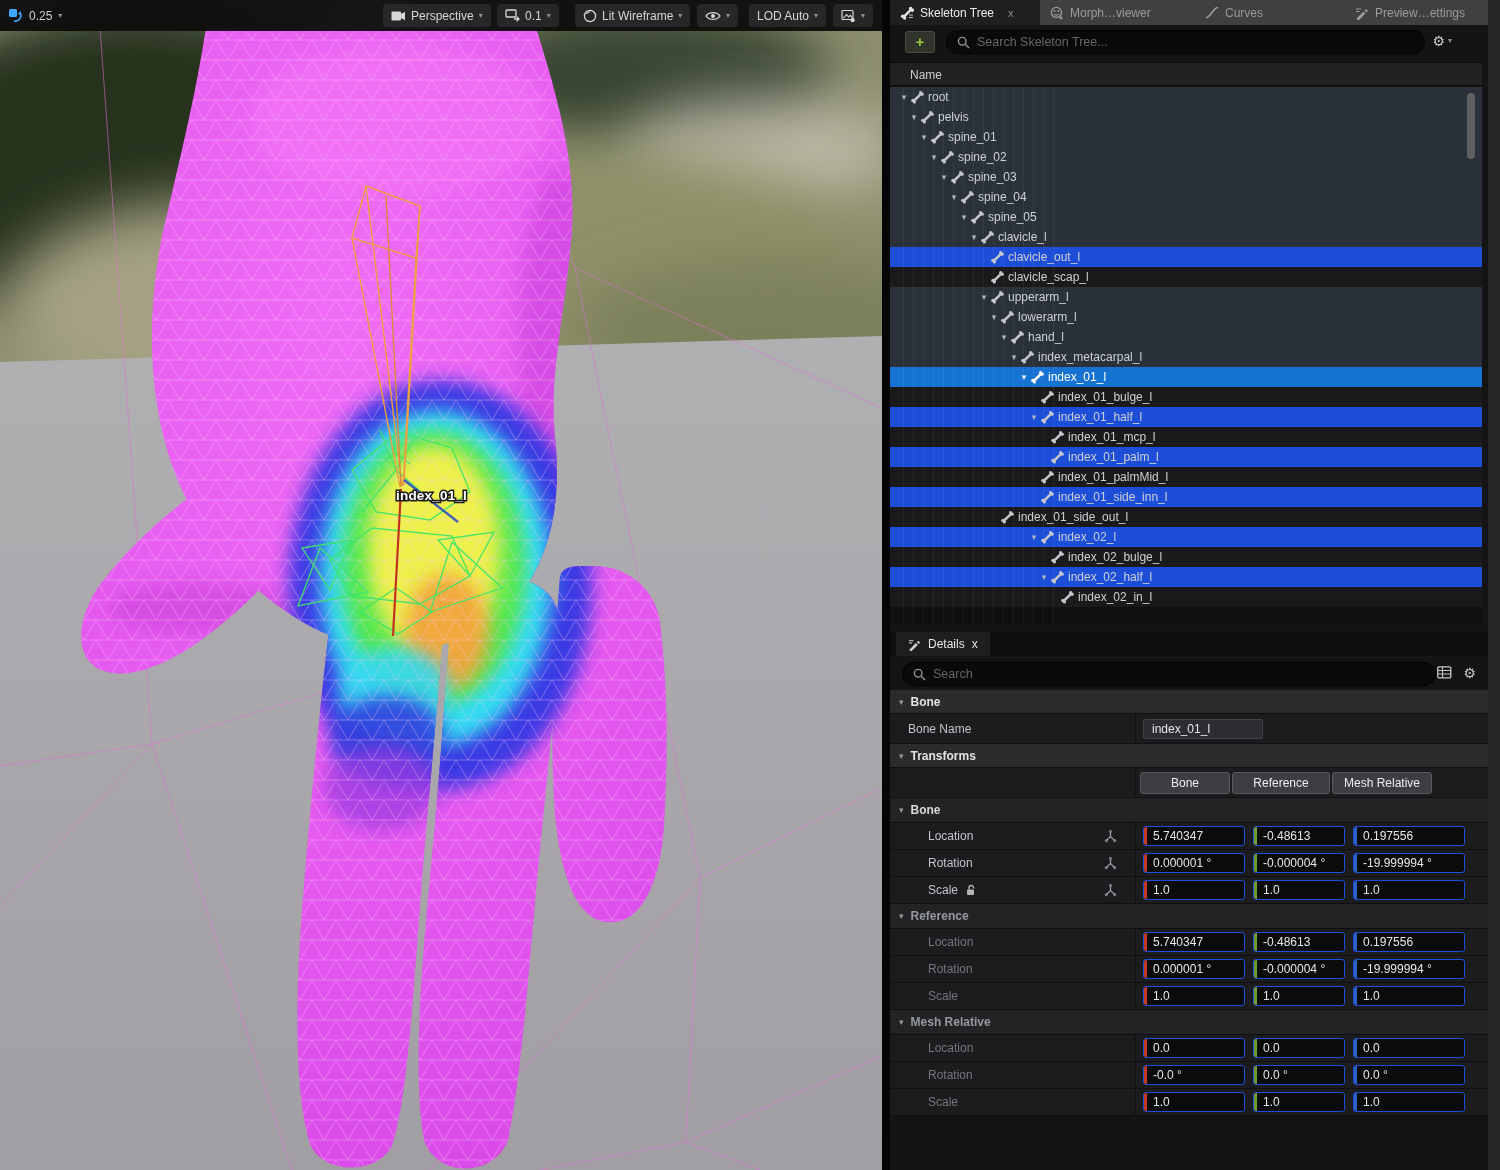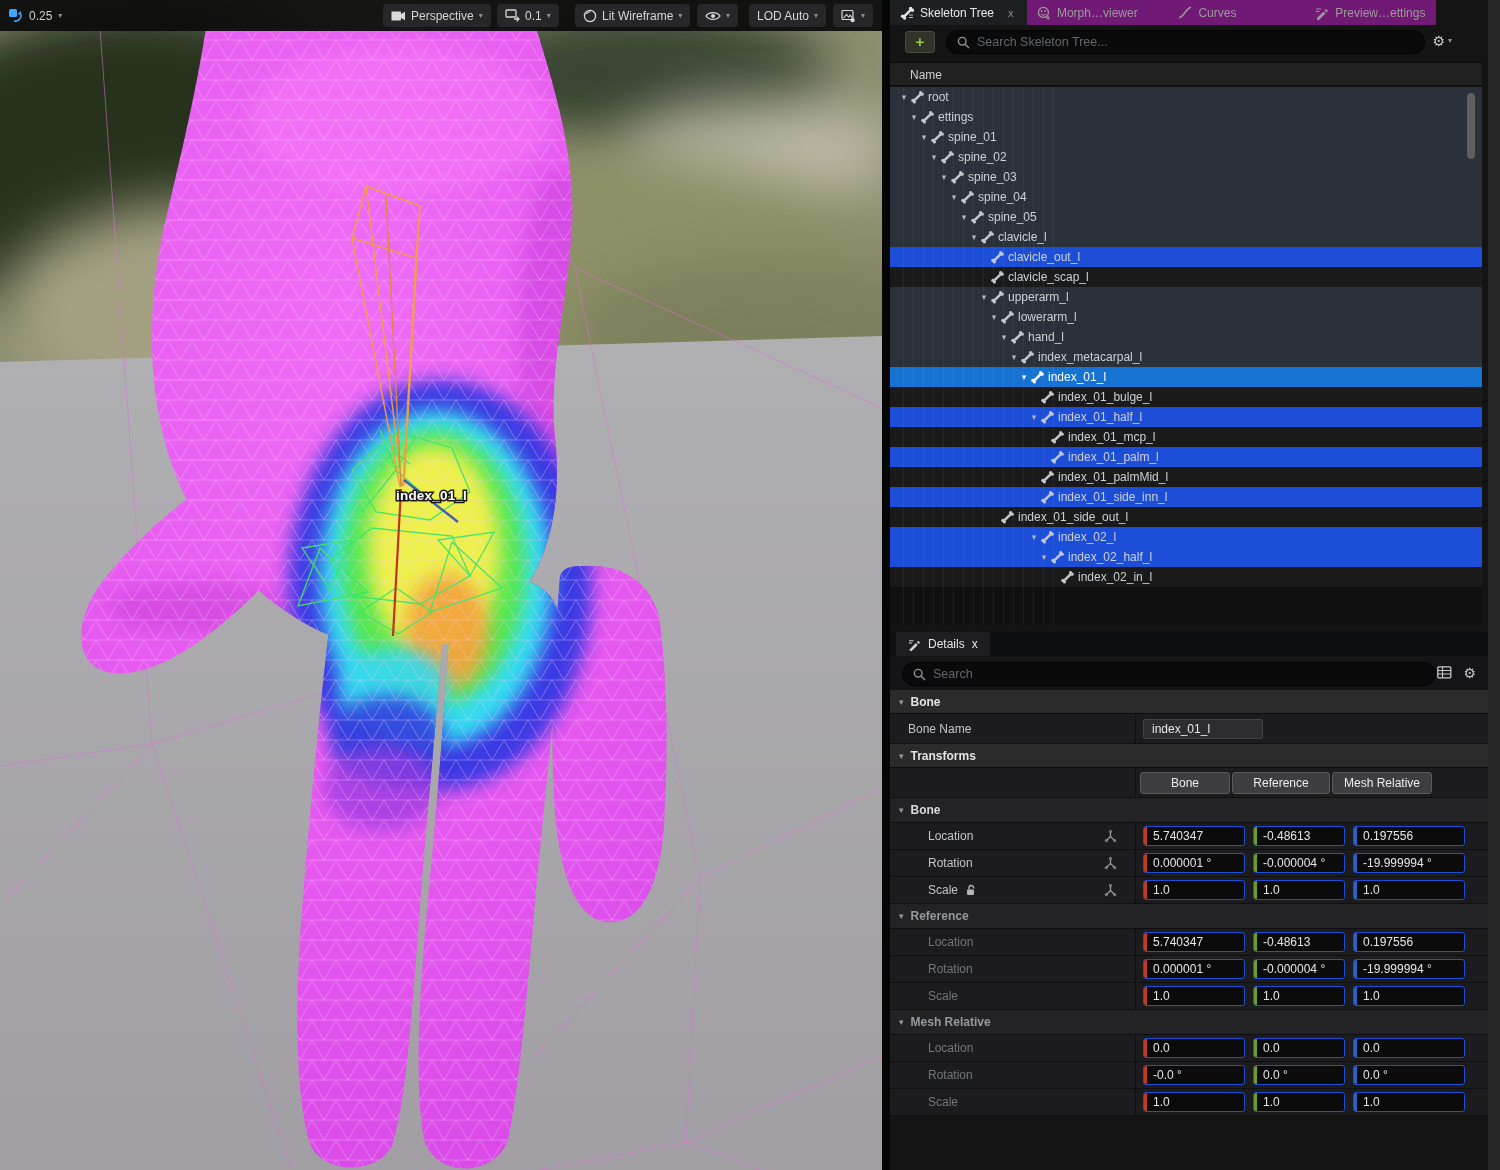--- a/index.html
+++ b/index.html
@@ -9,21 +9,21 @@
   .viewport{position:absolute;top:0;left:0;width:882px;height:1170px;background:#8e8f77;overflow:hidden;}
   .vp-toolbar{position:absolute;top:0;left:0;width:882px;height:31px;background:rgba(13,13,13,.95);z-index:5;}
   .vpt-left{position:absolute;left:8px;top:4px;height:23px;display:flex;align-items:center;gap:6px;color:#cfcfcf;font-size:12px;}
   .vpt-btn{position:absolute;top:4px;height:23px;background:#27272a;border-radius:4px;display:flex;align-items:center;
     gap:5px;padding:0 8px;color:#d6d6d6;font-size:12px;box-sizing:border-box;}
   .chev{font-size:8px;color:#8f8f8f;line-height:1;}
   .vico{display:inline-flex;align-items:center;}
   
   .panel{position:absolute;top:0;left:890px;width:610px;height:1170px;background:#141414;}
   .edge-strip{position:absolute;top:0;left:598px;width:12px;height:1170px;background:#262626;}
-  .tabbar{position:absolute;top:0;left:0;width:546px;height:25px;background:#701a75;display:flex;align-items:stretch;}
+  .tabbar{position:absolute;top:0;left:0;width:598px;height:25px;background:#404040;display:flex;align-items:stretch;}
   .tab{display:flex;align-items:center;gap:6px;padding:0 10px;font-size:12px;color:#9b9b9b;box-sizing:border-box;}
   .tab.active{background:#1d1f21;color:#ececec;}
   .tab .close{color:#8f8f8f;font-size:11px;margin-left:8px;}
   .ptoolbar{position:absolute;top:29px;left:0;width:598px;height:28px;}
   .addbtn{position:absolute;left:15px;top:2px;width:30px;height:22px;background:#30342a;border:1px solid #484c40;border-radius:3px;
     color:#9ccb3b;font-size:15px;font-weight:bold;text-align:center;line-height:20px;box-sizing:border-box;}
   .searchpill{position:absolute;top:1px;height:24px;background:#0a0a0a;border:1px solid #020202;border-radius:12px;
     display:flex;align-items:center;gap:7px;padding:0 10px;color:#62666b;font-size:12.5px;box-sizing:border-box;}
   .gearwrap{position:absolute;display:flex;align-items:center;gap:3px;color:#c8c8c8;}
   .gear{font-size:14px;color:#c8c8c8;}
@@ -333,21 +333,21 @@
             <span class="arrow">▾</span>
             <span class="bicon" style="color: rgb(195, 199, 204);">
               <svg width="14" height="14" viewBox="0 0 14 14">
                 <circle cx="2.8" cy="10.4" r="1.6" fill="currentColor"></circle>
                 <circle cx="4.4" cy="12" r="1.6" fill="currentColor"></circle>
                 <circle cx="10.6" cy="2.6" r="1.6" fill="currentColor"></circle>
                 <circle cx="12.2" cy="4.2" r="1.6" fill="currentColor"></circle>
                 <path d="M4.1 10.7 L11 3.8" stroke="currentColor" stroke-width="2.6"></path>
               </svg>
             </span>
-            <span>ettings</span>
+            <span>pelvis</span>
           </div>
           <div class="trow anc" style="padding-left: 28px;">
             <span class="arrow">▾</span>
             <span class="bicon" style="color: rgb(195, 199, 204);">
               <svg width="14" height="14" viewBox="0 0 14 14">
                 <circle cx="2.8" cy="10.4" r="1.6" fill="currentColor"></circle>
                 <circle cx="4.4" cy="12" r="1.6" fill="currentColor"></circle>
                 <circle cx="10.6" cy="2.6" r="1.6" fill="currentColor"></circle>
                 <circle cx="12.2" cy="4.2" r="1.6" fill="currentColor"></circle>
                 <path d="M4.1 10.7 L11 3.8" stroke="currentColor" stroke-width="2.6"></path>
@@ -607,20 +607,33 @@
             <span class="bicon" style="color: rgb(195, 199, 204);">
               <svg width="14" height="14" viewBox="0 0 14 14">
                 <circle cx="2.8" cy="10.4" r="1.6" fill="currentColor"></circle>
                 <circle cx="4.4" cy="12" r="1.6" fill="currentColor"></circle>
                 <circle cx="10.6" cy="2.6" r="1.6" fill="currentColor"></circle>
                 <circle cx="12.2" cy="4.2" r="1.6" fill="currentColor"></circle>
                 <path d="M4.1 10.7 L11 3.8" stroke="currentColor" stroke-width="2.6"></path>
               </svg>
             </span>
             <span>index_02_l</span>
+          </div>
+          <div class="trow dark alt" style="padding-left: 148px;">
+            <span class="arrow"></span>
+            <span class="bicon" style="color: rgb(195, 199, 204);">
+              <svg width="14" height="14" viewBox="0 0 14 14">
+                <circle cx="2.8" cy="10.4" r="1.6" fill="currentColor"></circle>
+                <circle cx="4.4" cy="12" r="1.6" fill="currentColor"></circle>
+                <circle cx="10.6" cy="2.6" r="1.6" fill="currentColor"></circle>
+                <circle cx="12.2" cy="4.2" r="1.6" fill="currentColor"></circle>
+                <path d="M4.1 10.7 L11 3.8" stroke="currentColor" stroke-width="2.6"></path>
+              </svg>
+            </span>
+            <span>index_02_bulge_l</span>
           </div>
           <div class="trow dark" style="padding-left: 148px;">
             <span class="arrow">▾</span>
             <span class="bicon" style="color: rgb(195, 199, 204);">
               <svg width="14" height="14" viewBox="0 0 14 14">
                 <circle cx="2.8" cy="10.4" r="1.6" fill="currentColor"></circle>
                 <circle cx="4.4" cy="12" r="1.6" fill="currentColor"></circle>
                 <circle cx="10.6" cy="2.6" r="1.6" fill="currentColor"></circle>
                 <circle cx="12.2" cy="4.2" r="1.6" fill="currentColor"></circle>
                 <path d="M4.1 10.7 L11 3.8" stroke="currentColor" stroke-width="2.6"></path>

